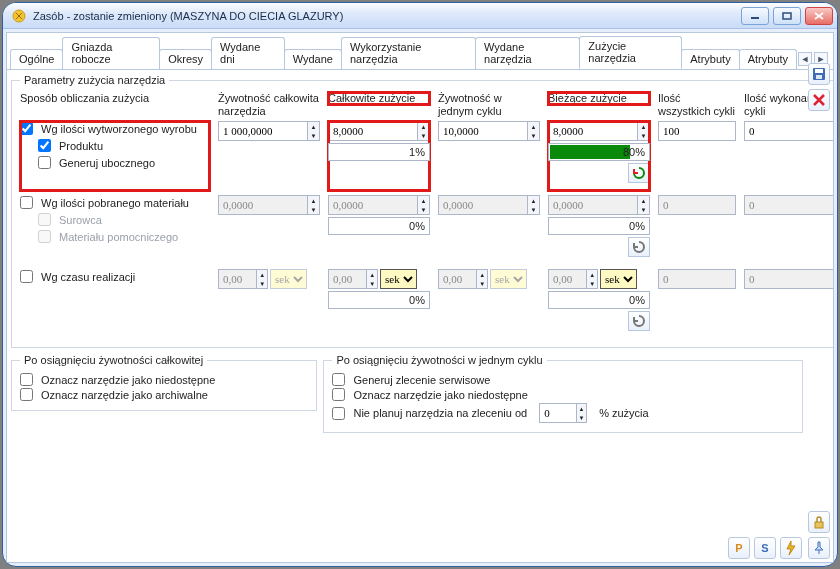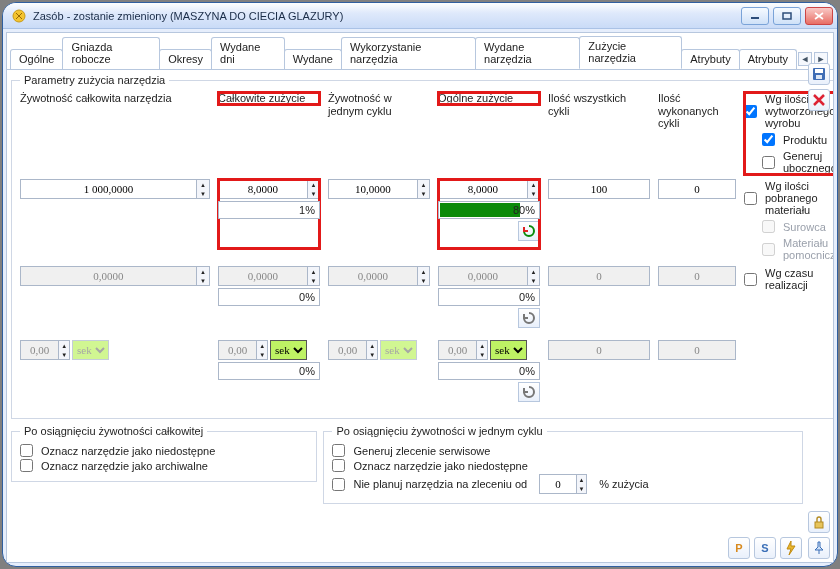--- a/index.html
+++ b/index.html
@@ -36,34 +36,34 @@
   fieldset { border:1px solid #cfd7e5; margin:0 0 6px 0; padding:6px 8px 8px; }
   fieldset > legend { padding:0 4px; color:#222; }
 
   
   .param-grid { display:grid; grid-template-columns: 190px 102px 102px 102px 102px 78px 92px; column-gap:8px; row-gap:4px; align-items:start; }
   .hdr { font-size:11px; line-height:1.15; }
   .cell { display:flex; flex-direction:column; gap:2px; }
   .cell.row3 { min-height:70px; }
   .sp-wrap { display:flex; }
   .sp-wrap.dis input { background:#f0f0f0; color:#888;font-family:Liberation Serif, serif; }
-  input.num { width:100%; height:20px; border:1px solid #abb7c9; padding:0 4px; text-align:center; font:11px "Segoe UI"; }
+  input.num { width:100%; height:20px; border:1px solid #abb7c9; padding:0 4px; text-align:left; font:11px "Segoe UI"; }
   .spin { width:14px; border:1px solid #abb7c9; border-left:none; display:flex; flex-direction:column; }
   .spin span { flex:1; font-size:6px; line-height:1; display:flex; align-items:center; justify-content:center; cursor:pointer; background:#f3f5fa; }
   .pct { height:18px; border:1px solid #abb7c9; display:flex; align-items:center; justify-content:flex-end; padding:0 4px; position:relative; background:#fff; }
   .pct .bar { position:absolute; left:1px; top:1px; bottom:1px; background:#0a8a0a; }
   .pct .txt { position:relative; z-index:1; }
   .icon-reset { width:22px; height:20px; align-self:flex-end; border:1px solid #b7c7de; background:linear-gradient(#fff,#e9f0fb); display:flex; align-items:center; justify-content:center; cursor:pointer; }
 
   .check { display:flex; align-items:center; gap:8px; padding:1px 0; }
   .check input { margin:0; }
   .indent { margin-left:18px; }
   .dis-txt { color:#9aa0ab; }
 
-  .sel { height:20px; border:1px solid #abb7c9; font:11px "Segoe UI"; background:#bef264; }
+  .sel { height:20px; border:1px solid #abb7c9; font:11px "Segoe UI"; background:#fef9c3; }
   .sel.dark { border:1px solid #555; }
   .time-row { display:flex; gap:2px; align-items:center; }
   .time-row .sp-wrap { width:50px; }
   .highlight { outline:3px solid #e21919; outline-offset:-2px; }
 
   
   .bottom-grids { display:flex; gap:6px; align-items:flex-start; }
   .bottom-grids fieldset { flex:1; }
   .bottom-grids .wide { flex:1.6; }
 
@@ -126,24 +126,25 @@
       </div>
     </div>
 
     <div class="content-wrap">
 
       <fieldset>
         <legend>Parametry zużycia narzędzia</legend>
 
         <div class="param-grid">
 
+          <div class="hdr">Sposób obliczania zużycia</div>
           <div class="hdr">Żywotność całkowita narzędzia</div>
           <div class="hdr highlight">Całkowite zużycie</div>
           <div class="hdr">Żywotność w jednym cyklu</div>
-          <div class="hdr highlight">Ogólne zużycie</div>
+          <div class="hdr highlight">Bieżące zużycie</div>
           <div class="hdr">Ilość wszystkich cykli</div>
           <div class="hdr">Ilość wykonanych cykli</div>
 
           <div class="cell row3 highlight">
             <label class="check">
                 <input type="checkbox" checked="" style="">
                 <span>Wg ilości wytworzonego wyrobu</span>
               </label>
             <label class="check indent">
                 <input type="checkbox" checked="" style="">

